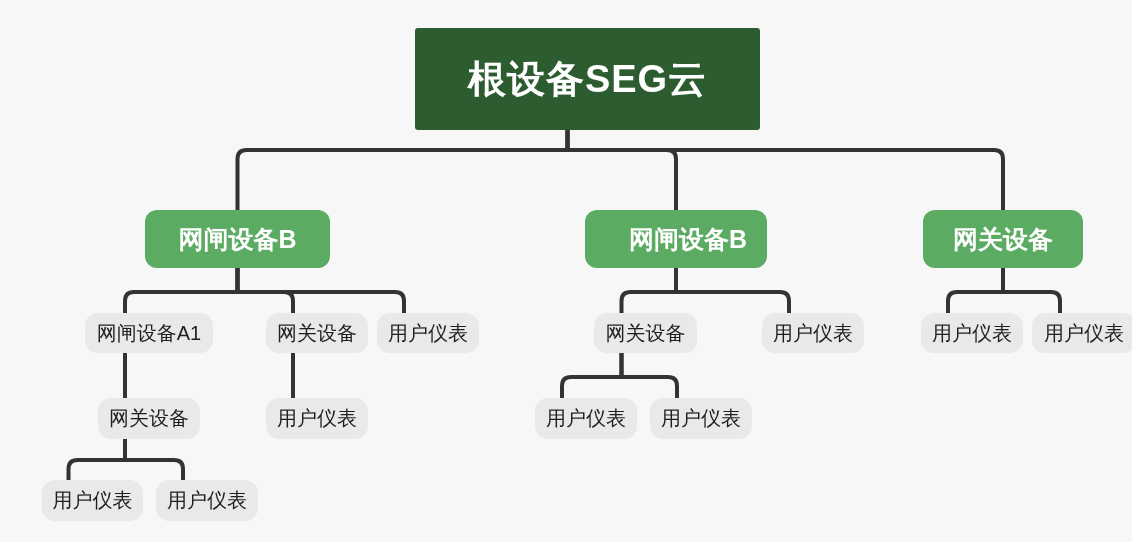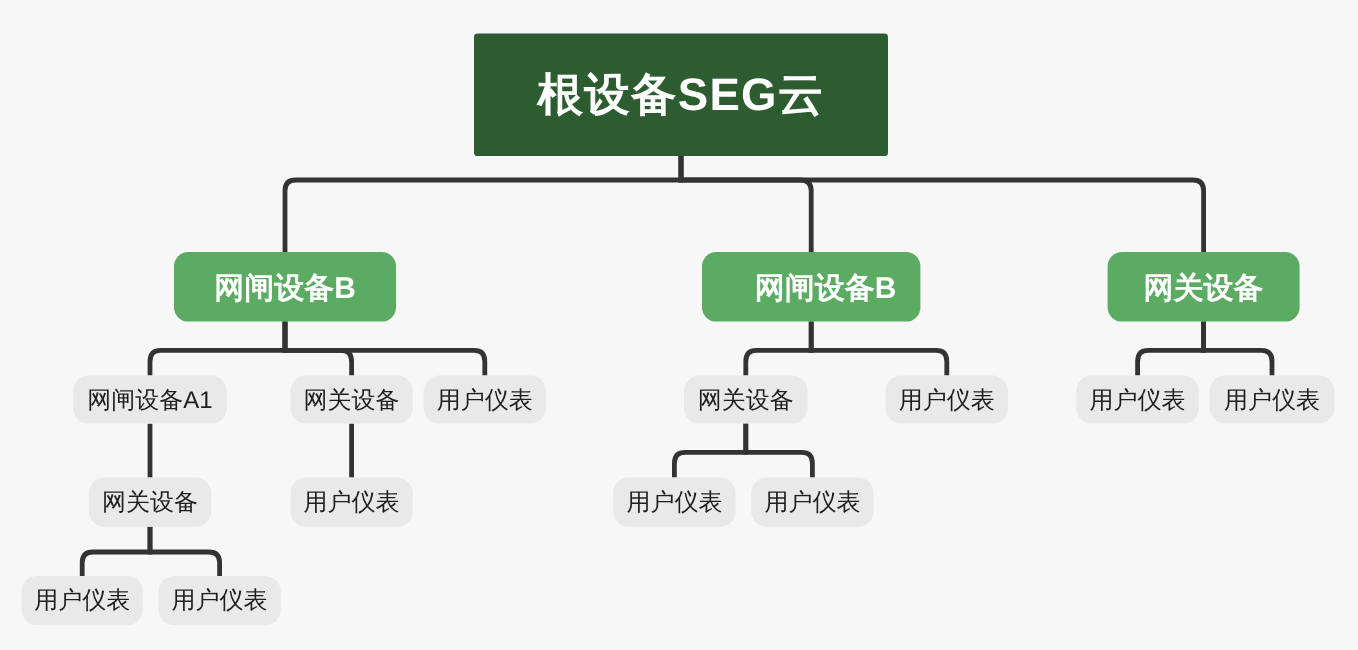--- a/index.html
+++ b/index.html
@@ -58,20 +58,21 @@
     font-size:25px;
     font-weight:700;
     border-radius:12px;
   }
   .node.leaf{
     background:var(--leaf-fill);
     color:var(--leaf-text);
     font-size:20px;
     font-weight:400;
     border-radius:13px;
+    margin-left:24px;
   }
 </style>
 </head>
 <body>
 
 <div id="canvas">
   <svg id="connectors" xmlns="http://www.w3.org/2000/svg" viewBox="0 0 1132 542">
       <path d="M 567.5 130 V 150 H 246.5 Q 237.5 150 237.5 159 V 210" stroke-width="4"></path>
       <path d="M 567.5 130 V 150 H 667 Q 676 150 676 159 V 210" stroke-width="4"></path>
       <path d="M 567.5 130 V 150 H 994 Q 1003 150 1003 159 V 210" stroke-width="4"></path>
@@ -83,21 +84,21 @@
       <path d="M 1003 268 V 292 H 957 Q 948 292 948 301 V 313" stroke-width="4"></path>
       <path d="M 1003 268 V 292 H 1051 Q 1060 292 1060 301 V 313" stroke-width="4"></path>
       <path d="M 125 353 L 125 398" stroke-width="4"></path>
       <path d="M 293 353 L 293 398" stroke-width="4"></path>
       <path d="M 621.5 353 V 377 H 571 Q 562 377 562 386 V 398" stroke-width="4"></path>
       <path d="M 621.5 353 V 377 H 668 Q 677 377 677 386 V 398" stroke-width="4"></path>
       <path d="M 125 439 V 460 H 77.5 Q 68.5 460 68.5 469 V 480" stroke-width="4"></path>
       <path d="M 125 439 V 460 H 174 Q 183 460 183 469 V 480" stroke-width="4"></path>
     </svg>
 
-<div class="node root" style="left: 395px; top: 28px; width: 345px; height: 102px;">根设备SEG云</div>
+<div class="node root" style="left: 415px; top: 28px; width: 345px; height: 102px;">根设备SEG云</div>
     <div class="node branch" style="left: 145px; top: 210px; width: 185px; height: 58px;">网闸设备B</div>
     <div class="node branch" style="left: 585px; top: 210px; width: 182px; height: 58px; padding-left: 24px;">网闸设备B</div>
     <div class="node branch" style="left: 923px; top: 210px; width: 160px; height: 58px;">网关设备</div>
     <div class="node leaf" style="left: 61px; top: 313px; width: 128px; height: 40px;">网闸设备A1</div>
     <div class="node leaf" style="left: 242px; top: 313px; width: 102px; height: 40px;">网关设备</div>
     <div class="node leaf" style="left: 353px; top: 313px; width: 102px; height: 40px;">用户仪表</div>
     <div class="node leaf" style="left: 570px; top: 313px; width: 103px; height: 40px;">网关设备</div>
     <div class="node leaf" style="left: 738px; top: 313px; width: 102px; height: 40px;">用户仪表</div>
     <div class="node leaf" style="left: 897px; top: 313px; width: 102px; height: 40px;">用户仪表</div>
     <div class="node leaf" style="left: 1008px; top: 313px; width: 104px; height: 40px;">用户仪表</div>

